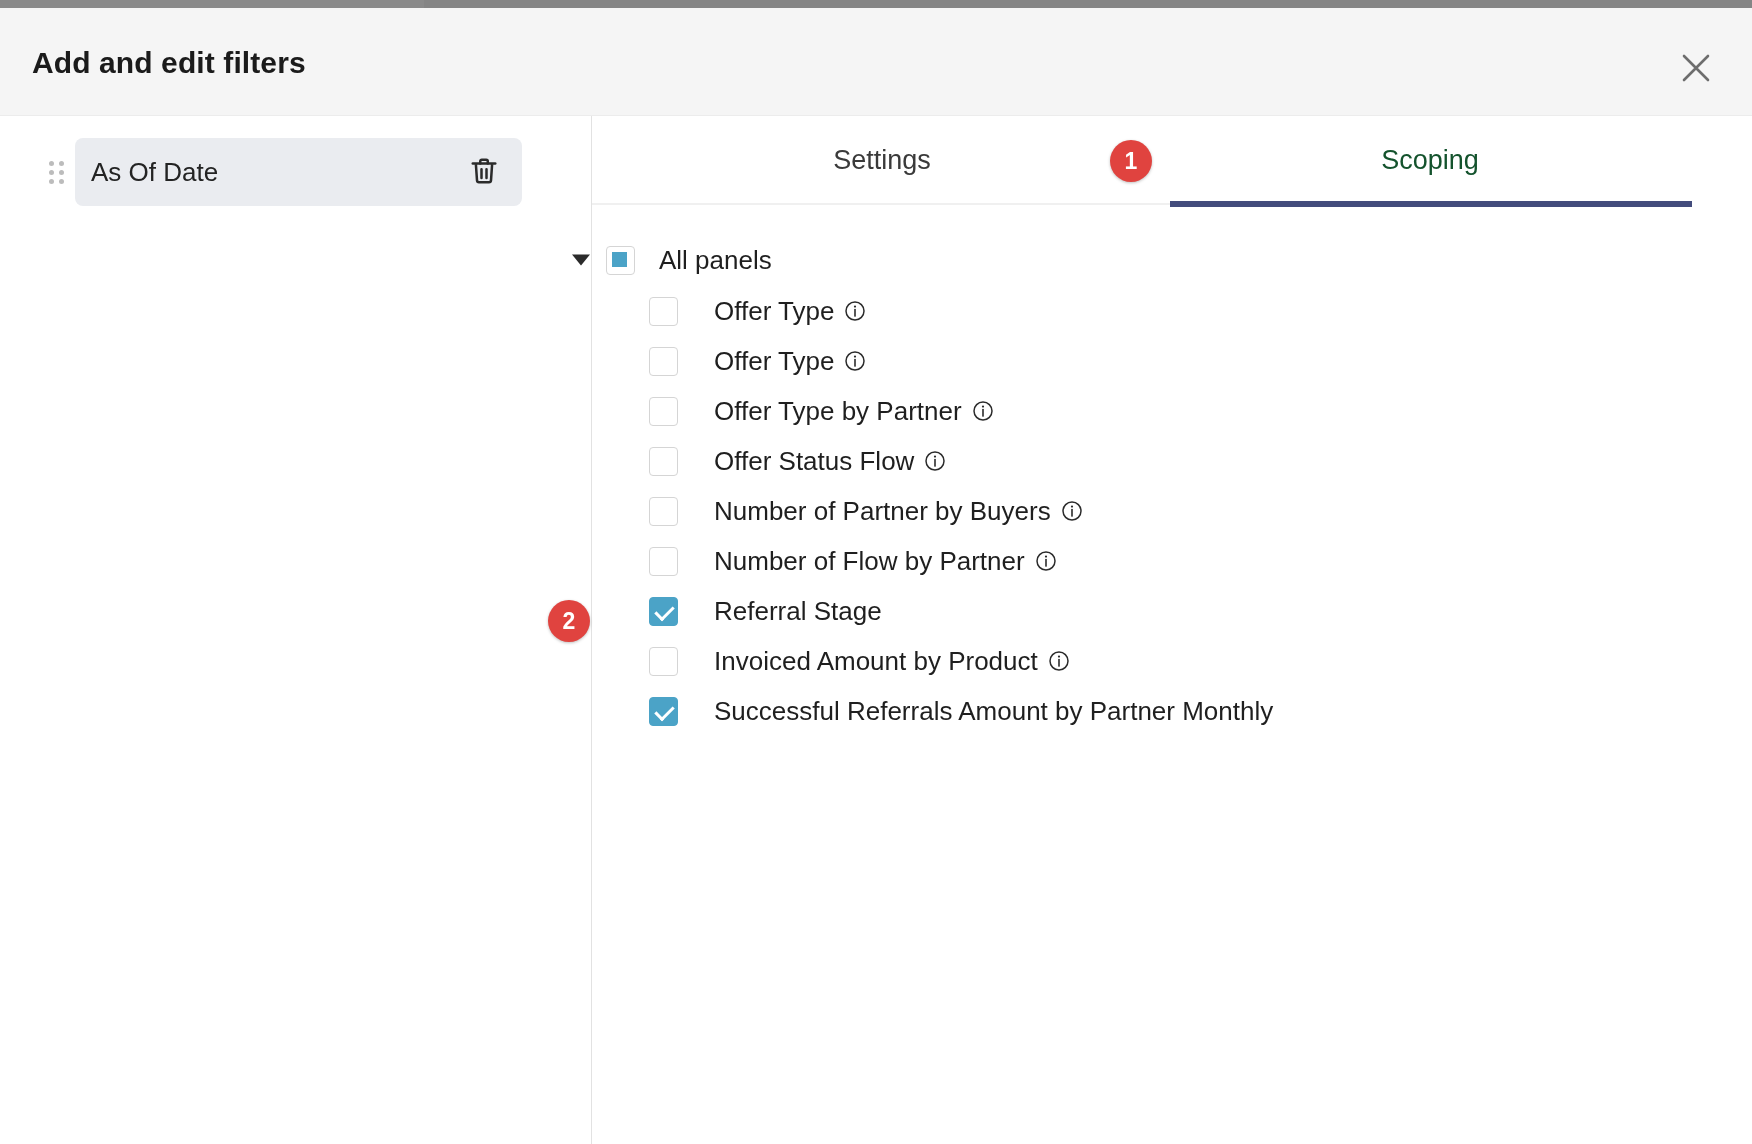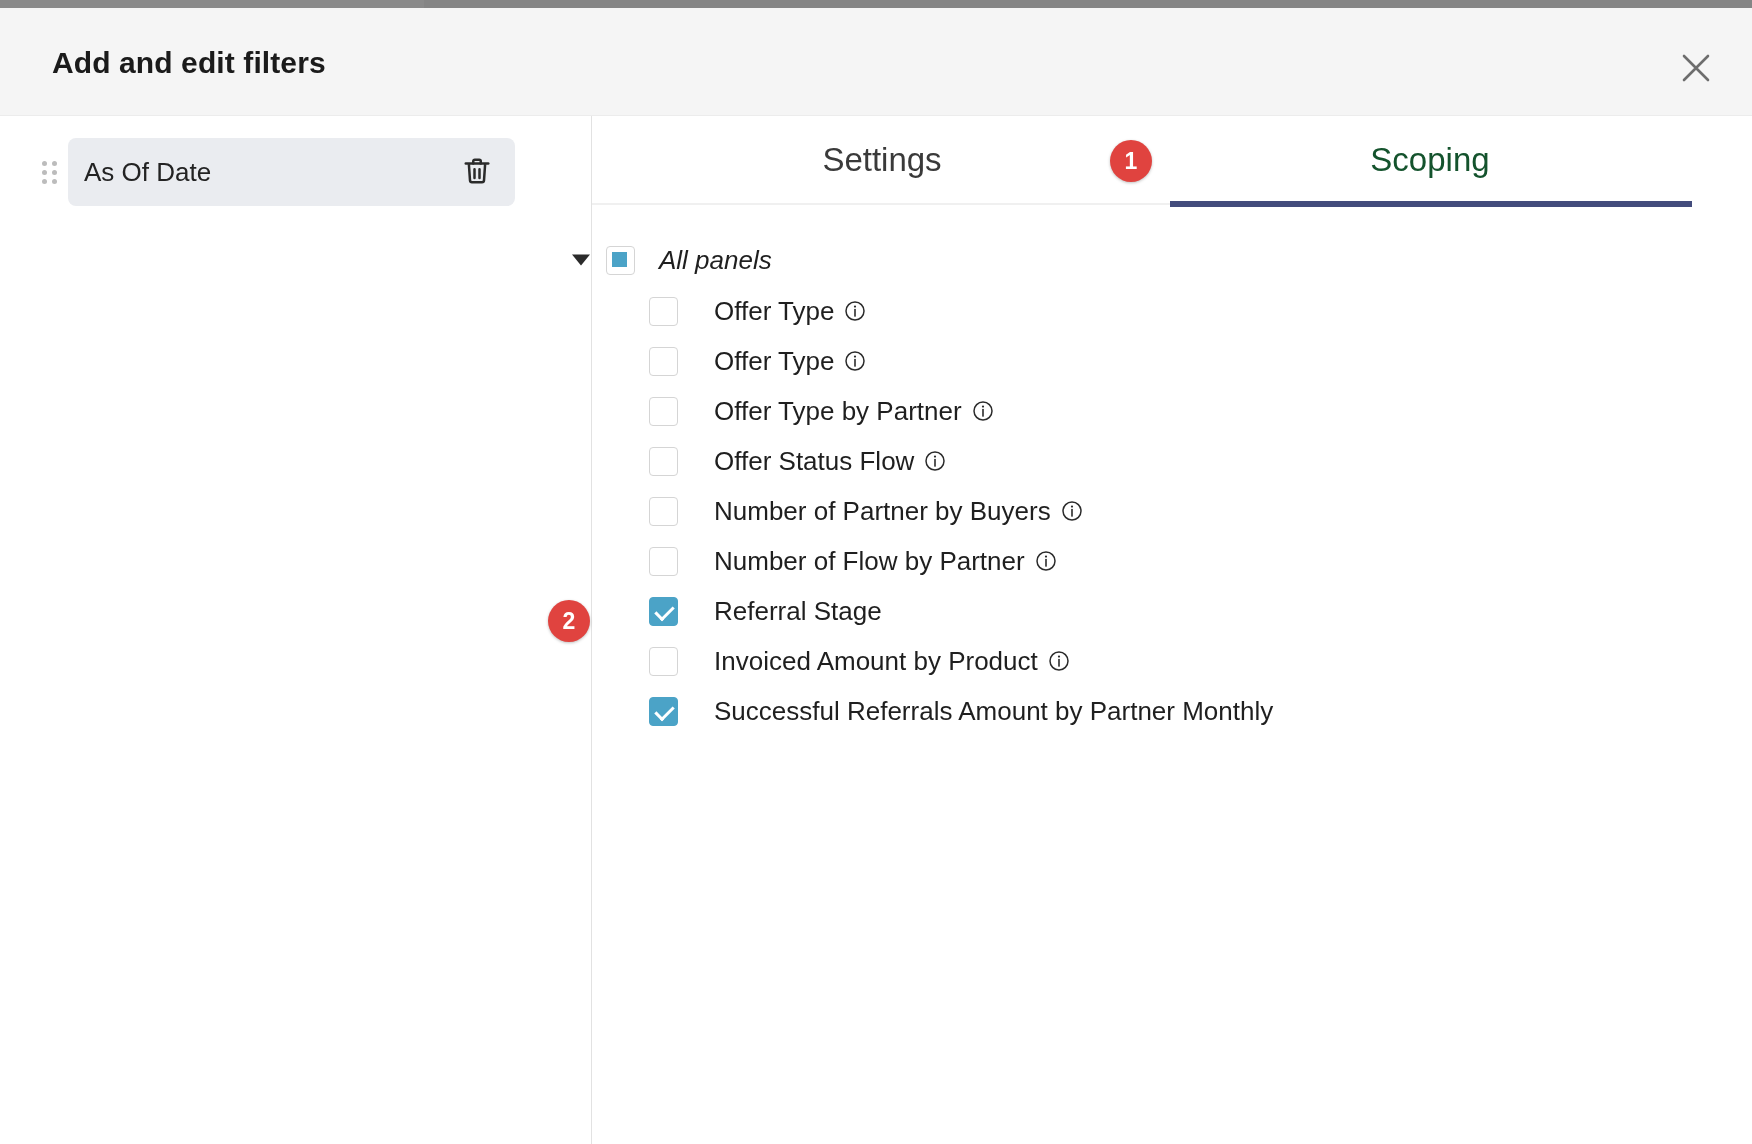--- a/index.html
+++ b/index.html
@@ -38,21 +38,21 @@
   .modal-header {
     position: absolute;
     top: 8px; left: 0;
     width: 1752px;
     height: 108px;
     background: #f5f5f5;
     border-bottom: 1px solid #ececec;
   }
   .modal-title {
     position: absolute;
-    left: 52px;
+    left: 32px;
     top: 38px;
     font-size: 30px;
     font-weight: bold;
     color: #1b1b1b;
     letter-spacing: 0.1px;
     white-space: nowrap;
   }
   .close-btn {
     position: absolute;
     right: 28px;
@@ -73,21 +73,21 @@
     position: absolute;
     top: 116px; left: 0;
     width: 1752px;
     height: 1028px;
     background: #ffffff;
   }
 
   
   .left-panel {
     position: absolute;
-    top: 0; left: 8px;
+    top: 0; left: 15px;
     width: 591px;
     height: 1028px;
     background: #ffffff;
   }
   .divider-v {
     position: absolute;
     top: 0;
     left: 591px;
     width: 1px;
     height: 1028px;
@@ -180,21 +180,21 @@
     height: 2px;
     background: #f0f0f0;
   }
   .tab {
     position: absolute;
     top: 0;
     height: 88px;
     display: flex;
     align-items: center;
     justify-content: center;
-    font-size: 33px;
+    font-size: 27px;
     color: #3a3a3a;
     cursor: pointer;
     background: transparent;
     border: none;
     font-family: "Liberation Sans", sans-serif;
   }
   .tab-settings { left: 60px;  width: 460px; }
   .tab-scoping  { left: 578px; width: 520px; }
   .tab.active { color: #14532d; }
   .tab-underline {
@@ -288,21 +288,21 @@
     width: 15px; height: 15px;
     background: #4ba3c7;
   }
 
   .tree-label {
     margin-left: 36px;
     font-size: 26px;
     color: #1f1f1f;
     white-space: nowrap;
   }
-  .tree-row.root .tree-label { margin-left: 24px; font-style: italic; }
+  .tree-row.root .tree-label { margin-left: 24px; }
 
   .info-icon {
     margin-left: 10px;
     width: 22px;
     height: 22px;
     display: inline-flex;
     align-items: center;
     justify-content: center;
     cursor: pointer;
     flex: 0 0 auto;

